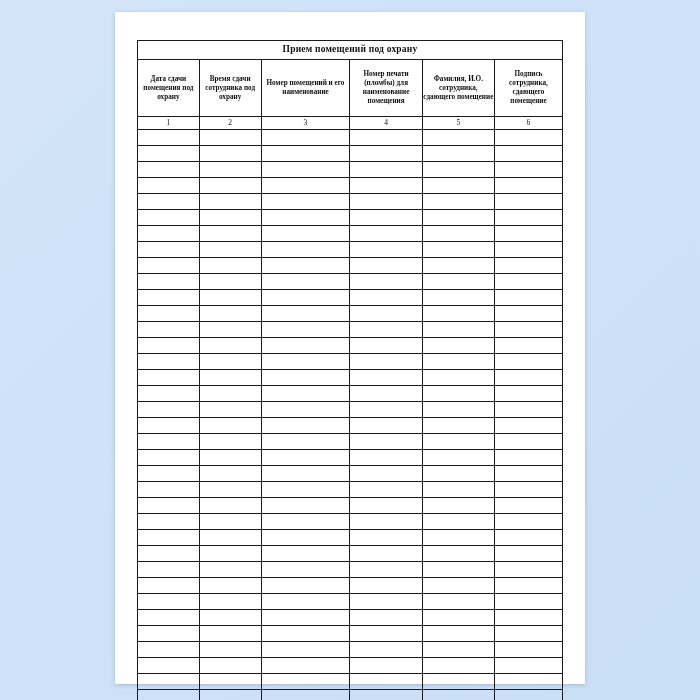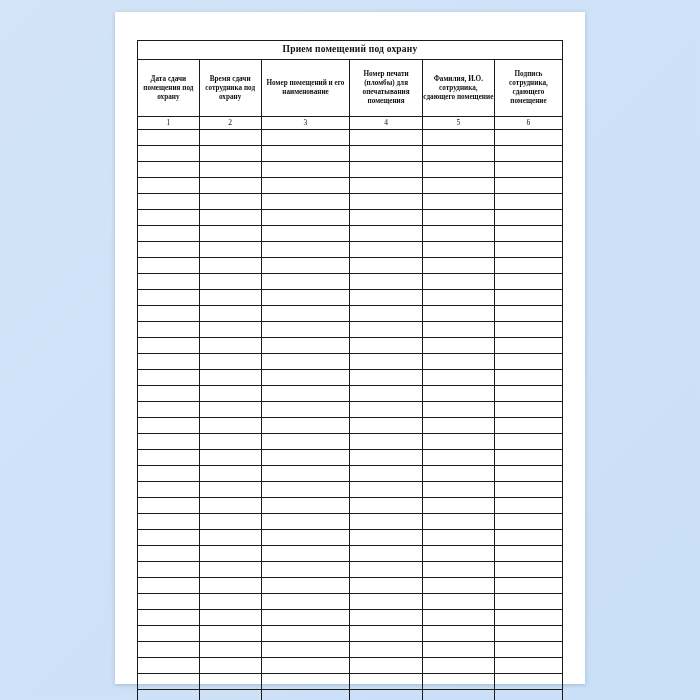--- a/index.html
+++ b/index.html
@@ -97,21 +97,21 @@
     <div id="sheet-inner">
 
       <div class="doc-title">Прием помещений под охрану</div>
 
       <table class="reg">
         <thead>
           <tr>
             <th class="hdr" style="width:14.5%">Дата сдачи помещения под охрану</th>
             <th class="hdr" style="width:14.5%">Время сдачи сотрудника под охрану</th>
             <th class="hdr" style="width:21%">Номер помещений и его наименование</th>
-            <th class="hdr" style="width:17%">Номер печати (пломбы) для опечатывания помещения</th>
+            <th class="hdr" style="width:17%">Номер печати (пломбы) для наименование помещения</th>
             <th class="hdr" style="width:17%">Фамилия, И.О. сотрудника, сдающего помещение</th>
             <th class="hdr" style="width:16%">Подпись сотрудника, сдающего помещение</th>
           </tr>
           <tr>
             <td class="numrow">1</td>
             <td class="numrow">2</td>
             <td class="numrow">3</td>
             <td class="numrow">4</td>
             <td class="numrow">5</td>
             <td class="numrow">6</td>

